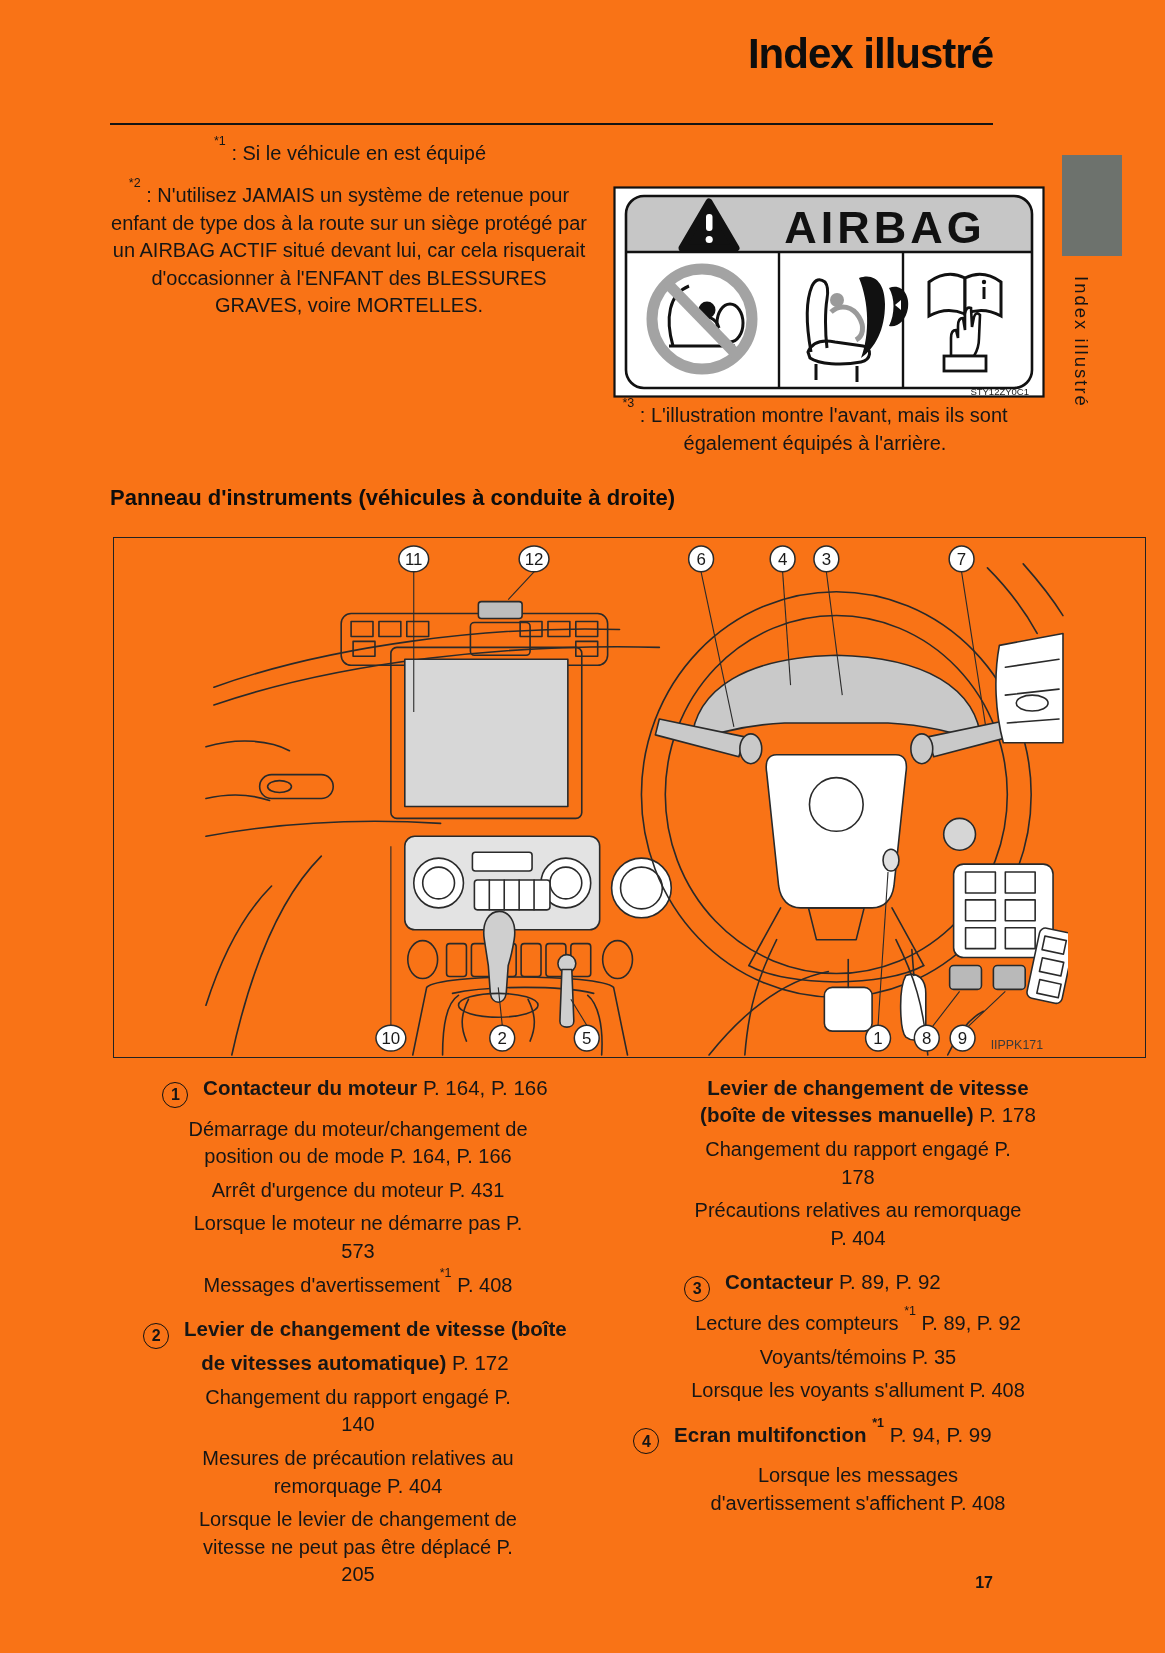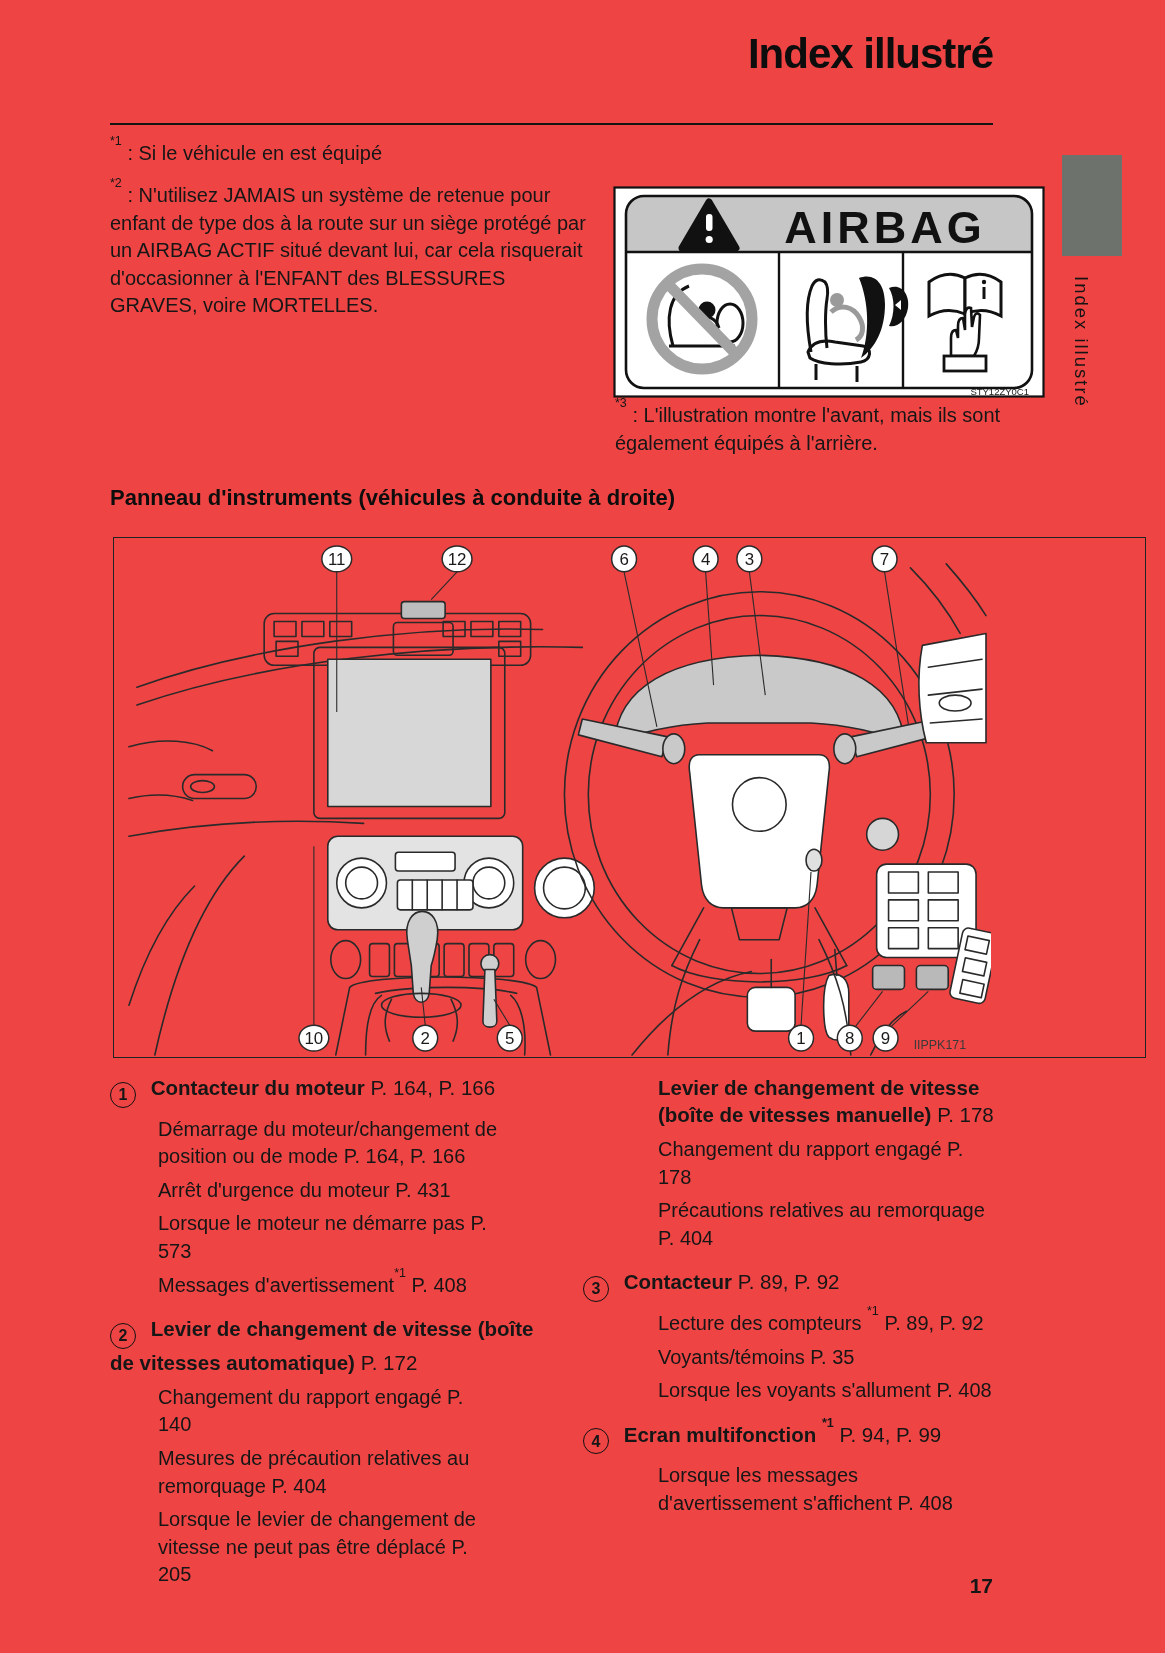--- a/index.html
+++ b/index.html
@@ -1,39 +1,39 @@
 <!DOCTYPE html>
 <html><head>
 <meta charset="utf-8">
 <style>
   html,body{margin:0;padding:0;background:#e8e8e8;}
-  .page{position:relative;width:1165px;height:1653px;background:#ef4444;margin:0 auto;
-        font-family:"Liberation Sans","DejaVu Sans",sans-serif;color:#161616;overflow:hidden;}
+  .page{position:relative;width:1165px;height:1653px;background:#f97316;margin:0 auto;
+        font-family:"Liberation Sans","DejaVu Sans",sans-serif;color:#161616;overflow:hidden;text-align:center;}
   .abs{position:absolute;}
   .title{top:30px;right:172px;font-size:42px;font-weight:800;letter-spacing:-1px;color:#0d0d0d;}
   .rule{top:123px;left:110px;width:883px;height:2px;background:#141414;}
   .fn{font-size:20px;line-height:1.38;}
   sup{font-size:12.5px;line-height:0;position:relative;top:-7px;}
   .sec-head{top:485px;left:110px;font-size:22px;font-weight:800;color:#0d0d0d;}
   .diagram-box{top:537px;left:113px;width:1033px;height:521px;border:1.6px solid #222;box-sizing:border-box;}
-  .col{position:absolute;font-size:20px;line-height:1.38;}
+  .col{position:absolute;font-size:20px;line-height:1.38;margin-left:30px;}
   .h{margin:16px 0 8px 0;font-size:20.5px;line-height:1.32;}
   .h:first-child{margin-top:4px;}
   .bt{font-weight:700;}
   .rt{font-weight:400;}
   .cnum{display:inline-flex;align-items:center;justify-content:center;width:26px;height:26px;
         border:1.7px solid #111;border-radius:50%;font-size:16px;font-weight:700;
         margin-right:9px;vertical-align:-5px;box-sizing:border-box;}
   .sub{margin:0 0 6px 48px;width:340px;}
   .col-r .sub{margin-left:75px;}
   .col-r .h{margin-left:39px;width:360px;}
   .col-r .h.cont{margin-left:75px;margin-top:4px;}
   .tab{top:155px;left:1062px;width:60px;height:101px;background:#6d726d;}
   .vlabel{top:276px;left:1070px;writing-mode:vertical-rl;font-size:18.5px;letter-spacing:2px;color:#141414;}
-  .pageno{top:1574px;right:172px;font-size:21px;font-weight:700;}
+  .pageno{top:1574px;right:172px;font-size:16px;font-weight:700;}
   svg text{font-family:"Liberation Sans","DejaVu Sans",sans-serif;}
 </style>
 </head>
 <body>
 
 <div class="page">
 
   <div class="abs title">Index illustré</div>
   <div class="abs rule"></div>
 

